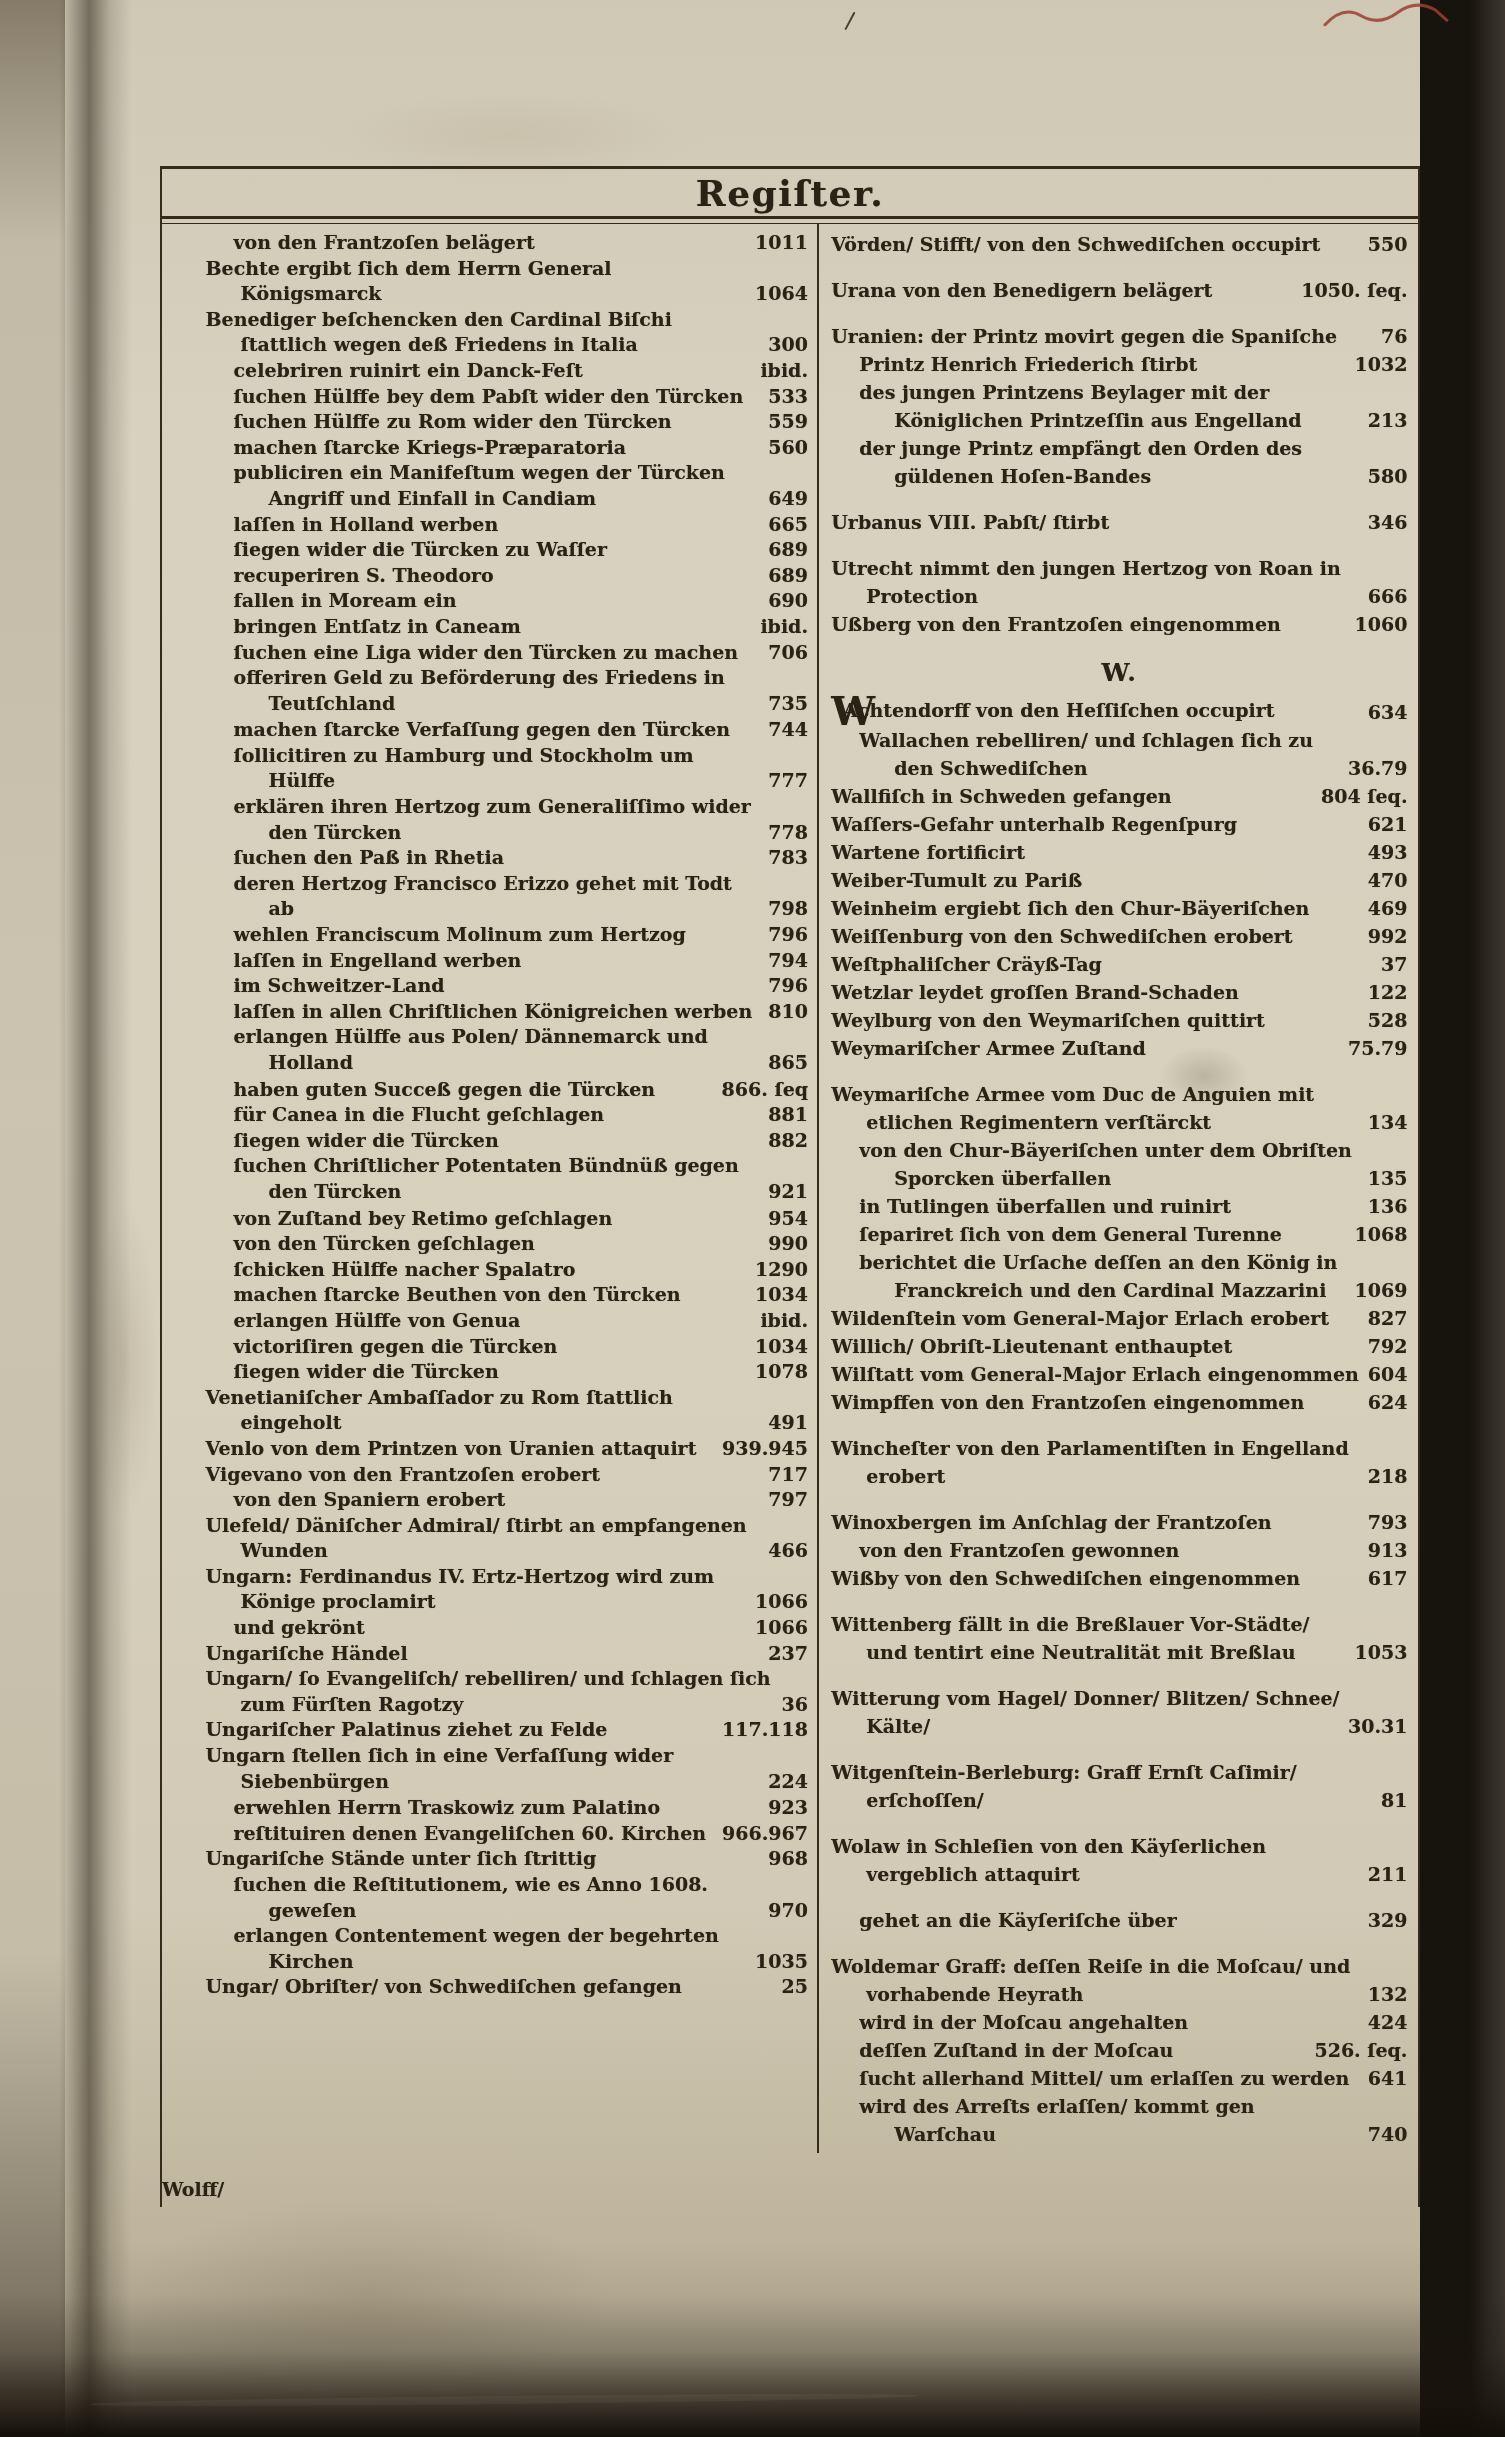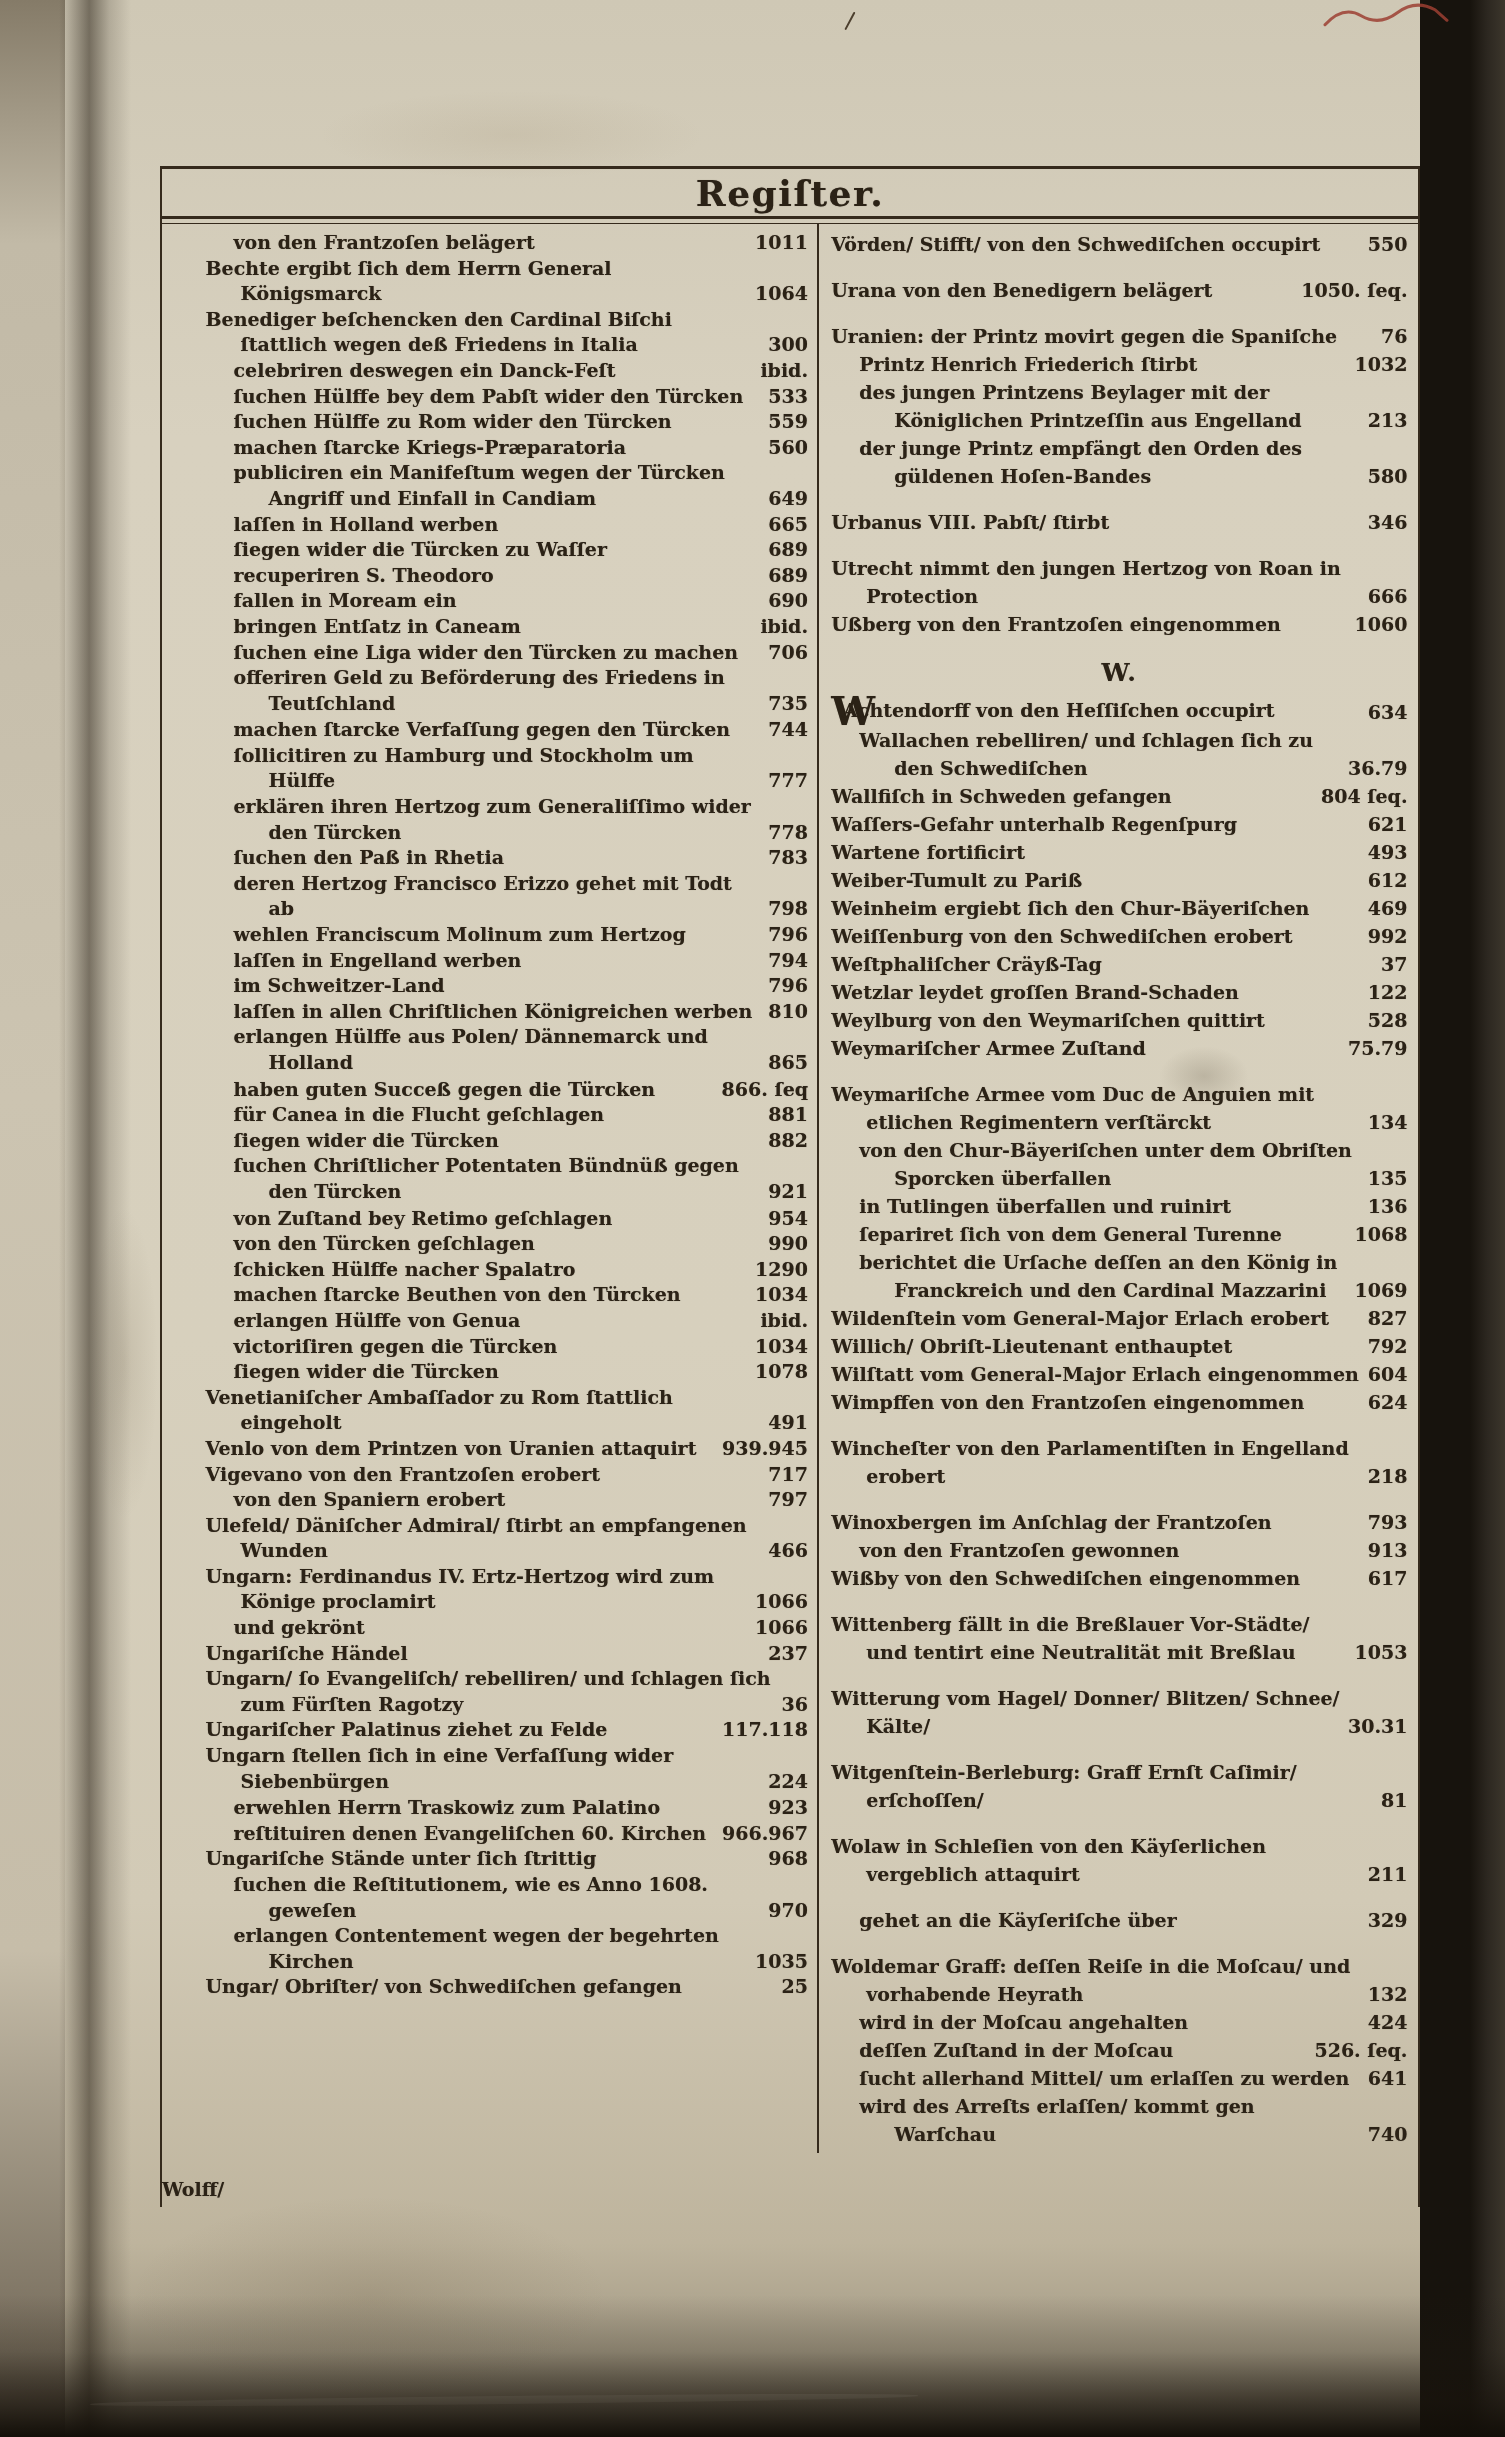--- a/index.html
+++ b/index.html
@@ -163,21 +163,21 @@
           </div>
           <div class="entry indent-0">
             <span class="entry-text">Bechte ergibt ſich dem Herrn General Königsmarck</span>
             <span class="entry-page">1064</span>
           </div>
           <div class="entry indent-0">
             <span class="entry-text">Benediger beſchencken den Cardinal Biſchi ſtattlich wegen deß Friedens in Italia</span>
             <span class="entry-page">300</span>
           </div>
           <div class="entry indent-1">
-            <span class="entry-text">celebriren deswegen ein Danck-Feſt</span>
+            <span class="entry-text">celebriren ruinirt ein Danck-Feſt</span>
             <span class="entry-page">ibid.</span>
           </div>
           <div class="entry indent-1">
             <span class="entry-text">ſuchen Hülffe bey dem Pabſt wider den Türcken</span>
             <span class="entry-page">533</span>
           </div>
           <div class="entry indent-1">
             <span class="entry-text">ſuchen Hülffe zu Rom wider den Türcken</span>
             <span class="entry-page">559</span>
           </div>
@@ -424,21 +424,21 @@
           <div class="entry indent-0">
             <span class="entry-text">Waſſers-Gefahr unterhalb Regenſpurg</span>
             <span class="entry-page">621</span>
           </div>
           <div class="entry indent-0">
             <span class="entry-text">Wartene fortificirt</span>
             <span class="entry-page">493</span>
           </div>
           <div class="entry indent-0">
             <span class="entry-text">Weiber-Tumult zu Pariß</span>
-            <span class="entry-page">612</span>
+            <span class="entry-page">470</span>
           </div>
           <div class="entry indent-0">
             <span class="entry-text">Weinheim ergiebt ſich den Chur-Bäyeriſchen</span>
             <span class="entry-page">469</span>
           </div>
           <div class="entry indent-0">
             <span class="entry-text">Weiſſenburg von den Schwediſchen erobert</span>
             <span class="entry-page">992</span>
           </div>
           <div class="entry indent-0">

